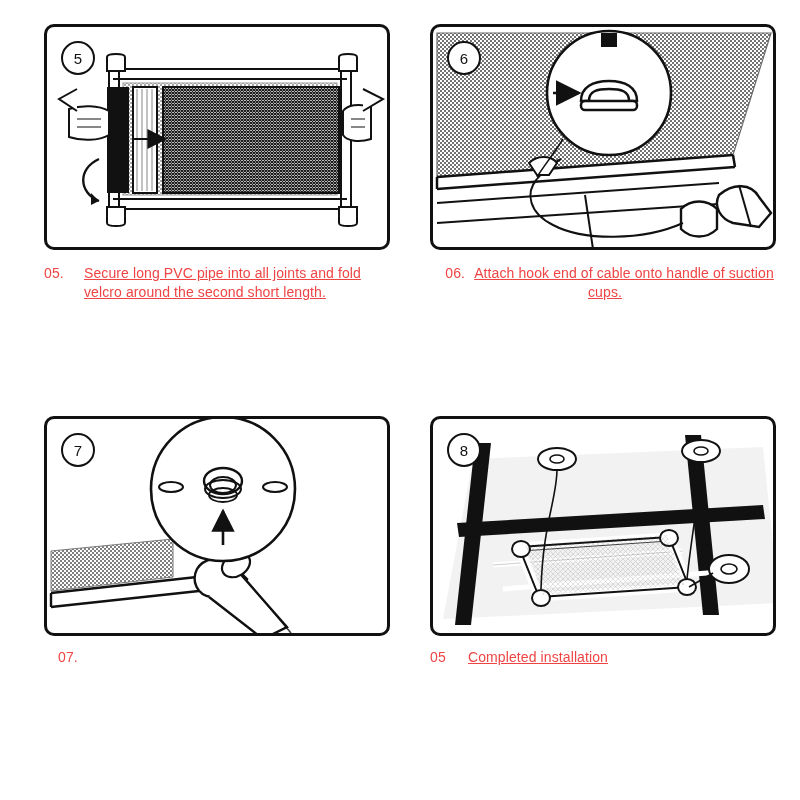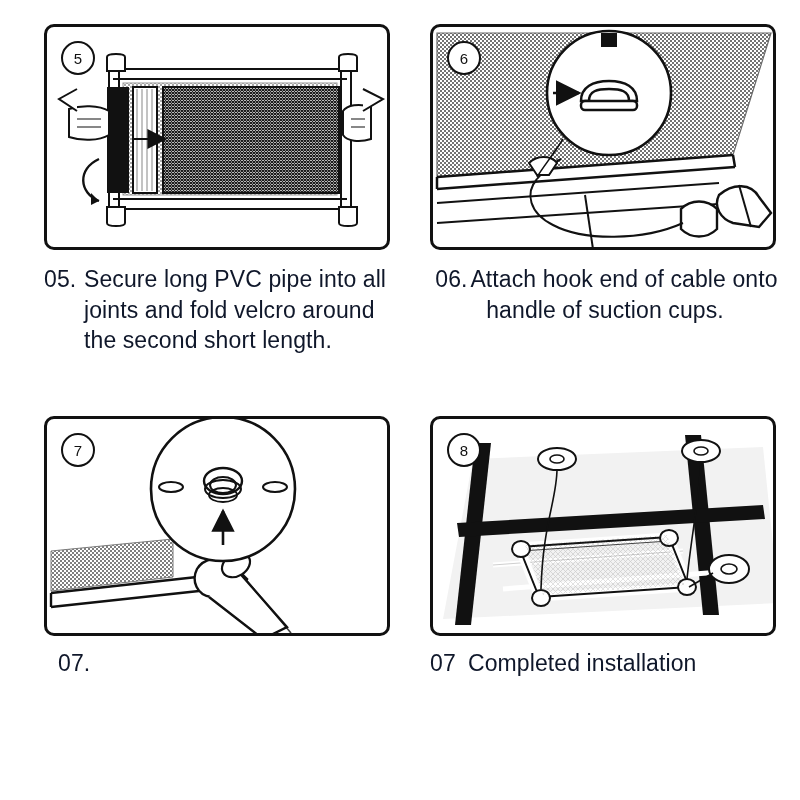--- a/index.html
+++ b/index.html
@@ -41,31 +41,32 @@
     border-radius: 50%;
     display: flex;
     align-items: center;
     justify-content: center;
     font-size: 15px;
     background: #fff;
     z-index: 20;
   }
   .caption {
     position: absolute;
-    font-size: 23px;
+    font-size: 14px;
     line-height: 1.33;
-    color: #0f172a;
+    color: #ef4444;
     letter-spacing: 0.1px;
   }
   .caption .num {
     display: inline-block;
     width: 38px;
   }
   .caption .txt {
     display: inline;
+    text-decoration: underline;
   }
   .cap-block {
     display: flex;
     gap: 4px;
   }
   .cap-block .num {
     flex: 0 0 auto;
     width: 36px;
   }
   .cap-block .txt {
@@ -305,17 +306,17 @@
         <ellipse cx="296" cy="150" rx="8" ry="5" fill="#fff" stroke="#111" stroke-width="1.6"></ellipse>
 
         <path d="M124 50 C124 80 110 104 108 170" stroke="#111" stroke-width="1.6" fill="none"></path>
         <path d="M268 42 C266 80 258 120 254 160" stroke="#111" stroke-width="1.6" fill="none"></path>
         <path d="M256 168 L280 154" stroke="#111" stroke-width="1.6" fill="none"></path>
       </svg>
       <div class="step-badge" style="left:14px; top:14px;">8</div>
     </div>
 
     <div class="caption" style="left:0px; top:232px; width:346px;">
-      <span class="num">07</span><span class="txt">Completed installation</span>
+      <span class="num">05</span><span class="txt">Completed installation</span>
     </div>
   </div>
 
 </div>
 
 </body></html>

